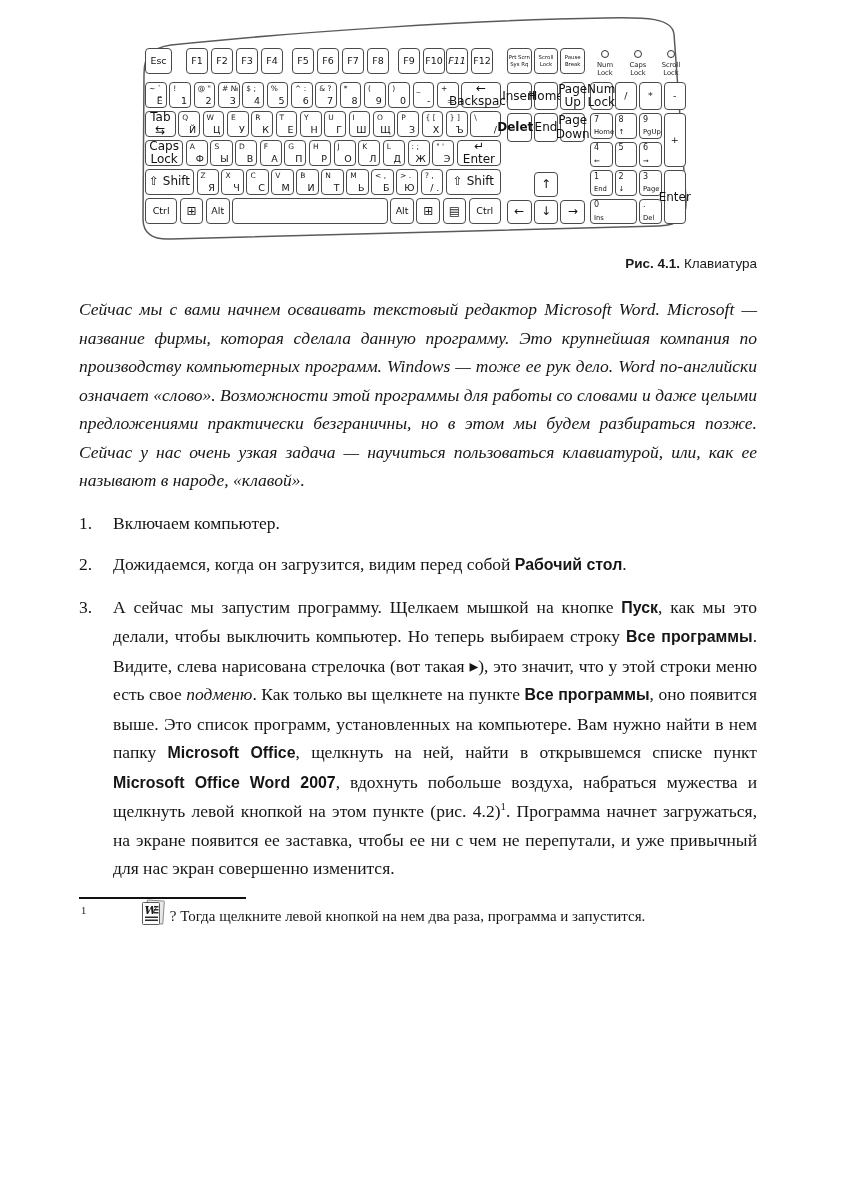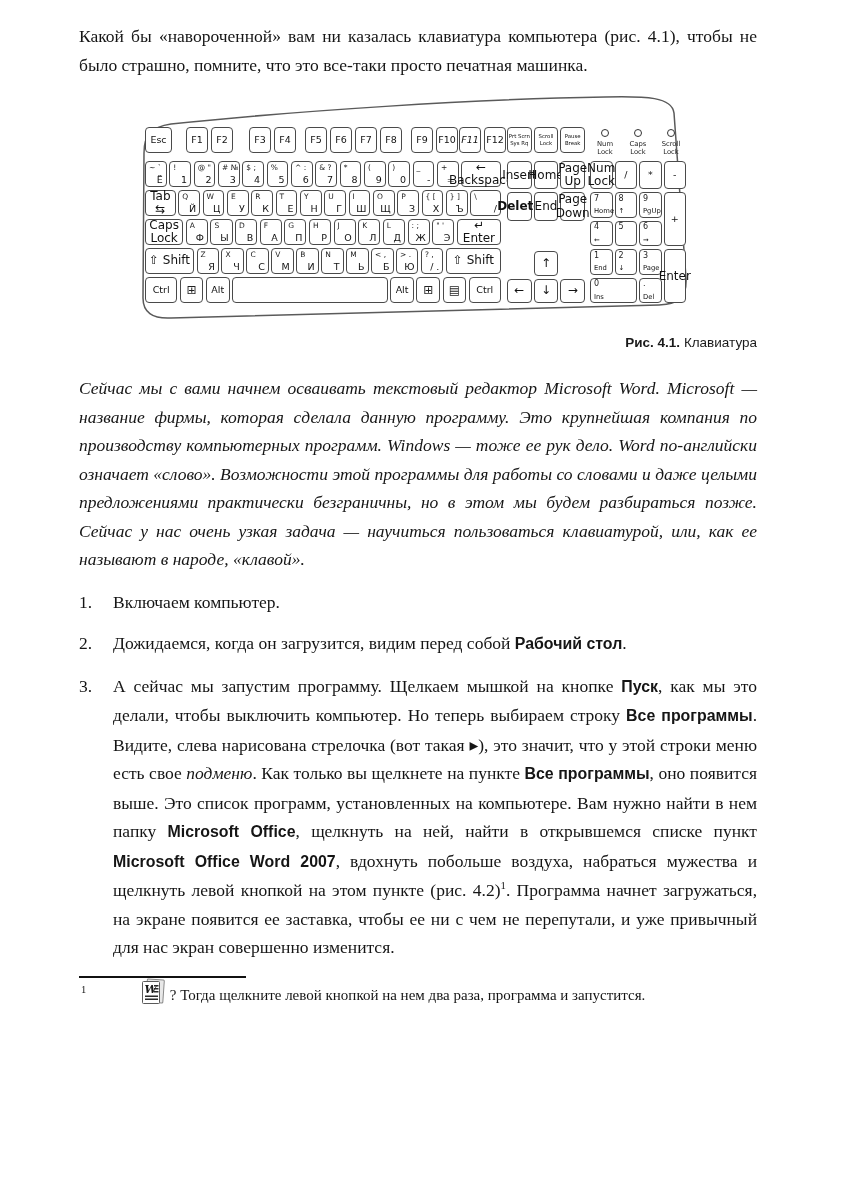--- a/index.html
+++ b/index.html
@@ -74,39 +74,38 @@
   .fn-text{flex:1;font-size:15px;line-height:26px;text-align:left;}
   .word-icon{display:inline-block;vertical-align:middle;margin:-6px 1px;}
 </style>
 </head>
 <body>
 
 <div class="page">
   <div class="content">
 
 
-    <div class="para p1"><span>Какой бы «навороченной» вам ни казалась клавиатура компьютера (рис. 4.1), чтобы не было страшно, помните, что это все-таки просто печатная машинка.</span></div>
 
     <div class="figure">
       <div class="kb">
         <svg class="kb-outline" width="566" height="230" viewBox="0 0 566 230">
           <path d="M 9 60 C 9 42 16 34 36 31 C 160 18 340 6 470 4 C 512 3 537 4 539 20 L 551 185 C 552 204 545 211 524 212 L 36 225 C 17 226 8 219 8 205 Z" fill="none" stroke="#5a5a5a" stroke-width="1.5"></path>
         </svg>
         <div class="kb-func">
             <div class="key esckey">
               <span class="cc">Esc</span>
             </div>
             <div class="fgap g18"></div>
             <div class="key fkey">
               <span class="cc">F1</span>
             </div>
             <div class="key fkey" style="margin-left: 3px;">
               <span class="cc">F2</span>
             </div>
-            <div class="key fkey" style="margin-left: 16px;">
+            <div class="key fkey" style="margin-left: 3px;">
               <span class="cc">F3</span>
             </div>
             <div class="key fkey" style="margin-left: 3px;">
               <span class="cc">F4</span>
             </div>
             <div class="fgap g12"></div>
             <div class="key fkey">
               <span class="cc">F5</span>
             </div>
             <div class="key fkey" style="margin-left: 3px;">

